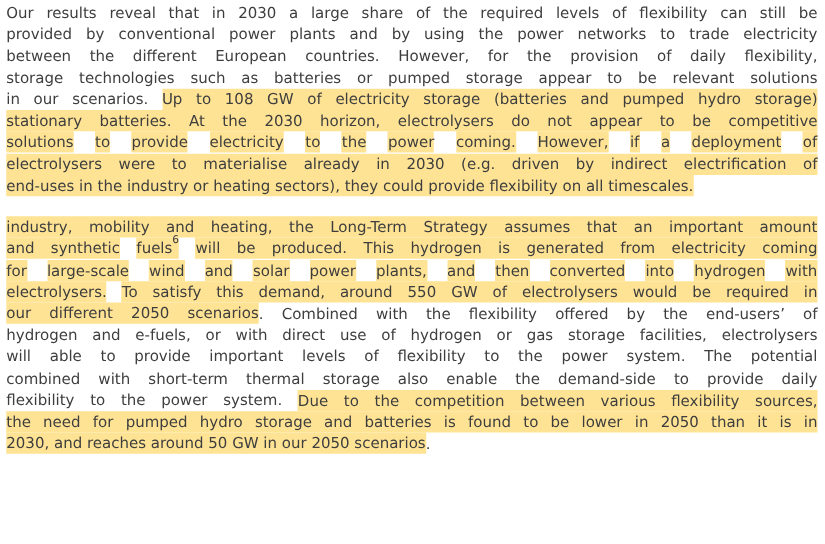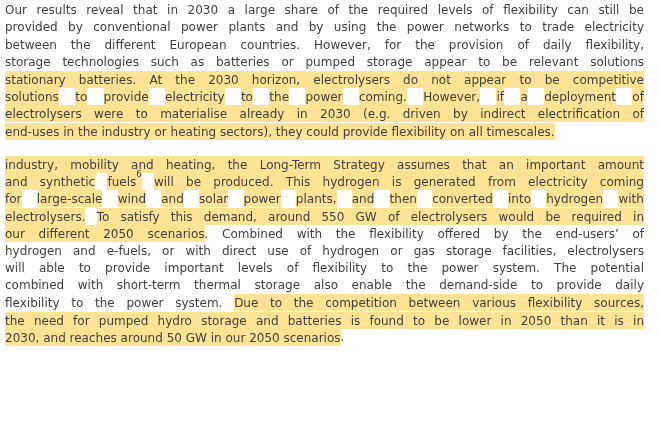--- a/index.html
+++ b/index.html
@@ -10,21 +10,21 @@
     height: 435px;
     overflow: hidden;
   }
   body {
     font-family: "DejaVu Sans", "Liberation Sans", sans-serif;
     font-size: 12px;
     color: var(--text-color, #3e3e3e);
     -webkit-font-smoothing: antialiased;
   }
   .doc {
-    padding: 2px 16px 0 5px;
+    padding: 2px 6px 0 5px;
   }
   .para {
     margin: 0 0 0 0;
   }
   .para + .para {
     margin-top: 16px;
   }
   .line {
     line-height: 17.3px;
     text-align: justify;
@@ -48,20 +48,21 @@
 </style>
 </head>
 <body style="--text-color: #3e3e3e; --highlight-color: #ffe394; background: rgb(255, 255, 255);">
 
 <div class="doc">
     <div class="para">
       <div class="line"><span>Our results reveal that in 2030 a large share of the required levels of flexibility can still be</span></div>
       <div class="line"><span>provided by conventional power plants and by using the power networks to trade electricity</span></div>
       <div class="line"><span>between the different European countries. However, for the provision of daily flexibility,</span></div>
       <div class="line"><span>storage technologies such as batteries or pumped storage appear to be relevant solutions</span></div>
+      <div class="line"><span>in our scenarios. </span><mark>Up to 108 GW of electricity storage (batteries and pumped hydro storage)</mark></div>
       <div class="line"><mark>stationary batteries. At the 2030 horizon, electrolysers do not appear to be competitive</mark></div>
       <div class="line"><mark>solutions</mark> <mark>to</mark> <mark>provide</mark> <mark>electricity</mark> <mark>to</mark> <mark>the</mark> <mark>power</mark> <mark>coming.</mark> <mark>However,</mark> <mark>if</mark> <mark>a</mark> <mark>deployment</mark> <mark>of</mark></div>
       <div class="line"><mark>electrolysers were to materialise already in 2030 (e.g. driven by indirect electrification of</mark></div>
       <div class="line last"><mark>end-uses in the industry or heating sectors), they could provide flexibility on all timescales.</mark></div>
     </div>
     <div class="para">
       <div class="line"><mark>industry, mobility and heating, the Long-Term Strategy assumes that an important amount</mark></div>
       <div class="line"><mark>and synthetic</mark><span> </span><mark>fuels<sup class="fnref">6</sup></mark><span> </span><mark>will be produced. This hydrogen is generated from electricity coming</mark></div>
       <div class="line"><mark>for</mark> <mark>large-scale</mark> <mark>wind</mark> <mark>and</mark> <mark>solar</mark> <mark>power</mark> <mark>plants,</mark> <mark>and</mark> <mark>then</mark> <mark>converted</mark> <mark>into</mark> <mark>hydrogen</mark> <mark>with</mark></div>
       <div class="line"><mark>electrolysers.</mark><span> </span><mark>To satisfy this demand, around 550 GW of electrolysers would be required in</mark></div>

